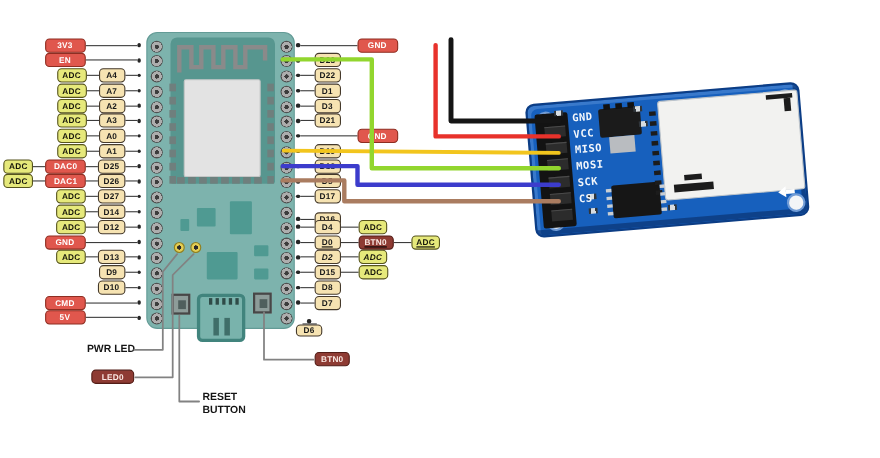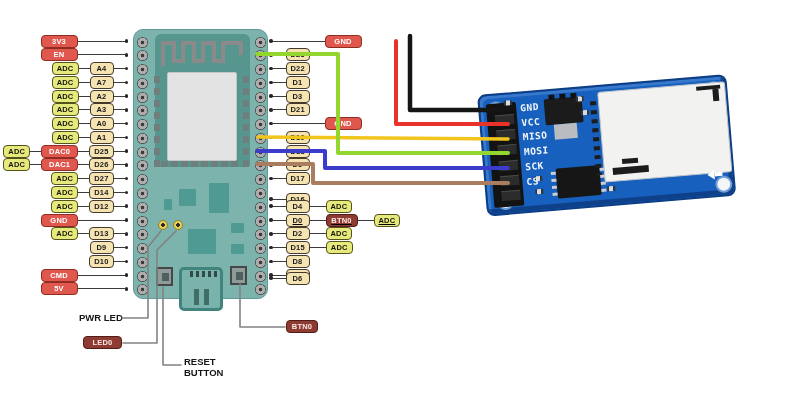--- a/index.html
+++ b/index.html
@@ -421,21 +421,21 @@
       </div>
       <div class="row" style="top: 213.01px; left: 269px; text-decoration: underline;">
         <span class="dot"></span>
         <span class="seg" style="width: 13px;"></span>
         <span class="badge pin">D0</span>
         <span class="seg" style="width: 16px;"></span>
         <span class="badge btn">BTN0</span>
         <span class="seg" style="width: 16px;"></span>
         <span class="badge adc">ADC</span>
       </div>
-      <div class="row" style="top: 226.78px; left: 269px;">
+      <div class="row" style="top: 226.78px; left: 269px; font-style: italic;">
         <span class="dot"></span>
         <span class="seg" style="width: 13px;"></span>
         <span class="badge pin">D2</span>
         <span class="seg" style="width: 16px;"></span>
         <span class="badge adc">ADC</span>
       </div>
       <div class="row" style="top: 240.55px; left: 269px;">
         <span class="dot"></span>
         <span class="seg" style="width: 13px;"></span>
         <span class="badge pin">D15</span>
@@ -445,21 +445,21 @@
       <div class="row" style="top: 254.32px; left: 269px;">
         <span class="dot"></span>
         <span class="seg" style="width: 13px;"></span>
         <span class="badge pin">D8</span>
       </div>
       <div class="row" style="top: 268.09px; left: 269px;">
         <span class="dot"></span>
         <span class="seg" style="width: 13px;"></span>
         <span class="badge pin">D7</span>
       </div>
-      <div class="row" style="top: 271px; left: 269px;">
+      <div class="row" style="top: 290px; left: 269px; flex-direction: column;">
         <span class="dot"></span>
         <span class="seg" style="width: 13px;"></span>
         <span class="badge pin">D6</span>
       </div>
     </div>
 
   <div class="callout-text" style="left:79px;top:313px;">PWR LED</div>
   <div class="badge btn abs" style="left:83px;top:336px;min-width:39px;">LED0</div>
   <div class="callout-text" style="left:184px;top:357px;width:46px;">RESET BUTTON</div>
   <div class="badge btn abs" style="left:286px;top:320px;">BTN0</div>

